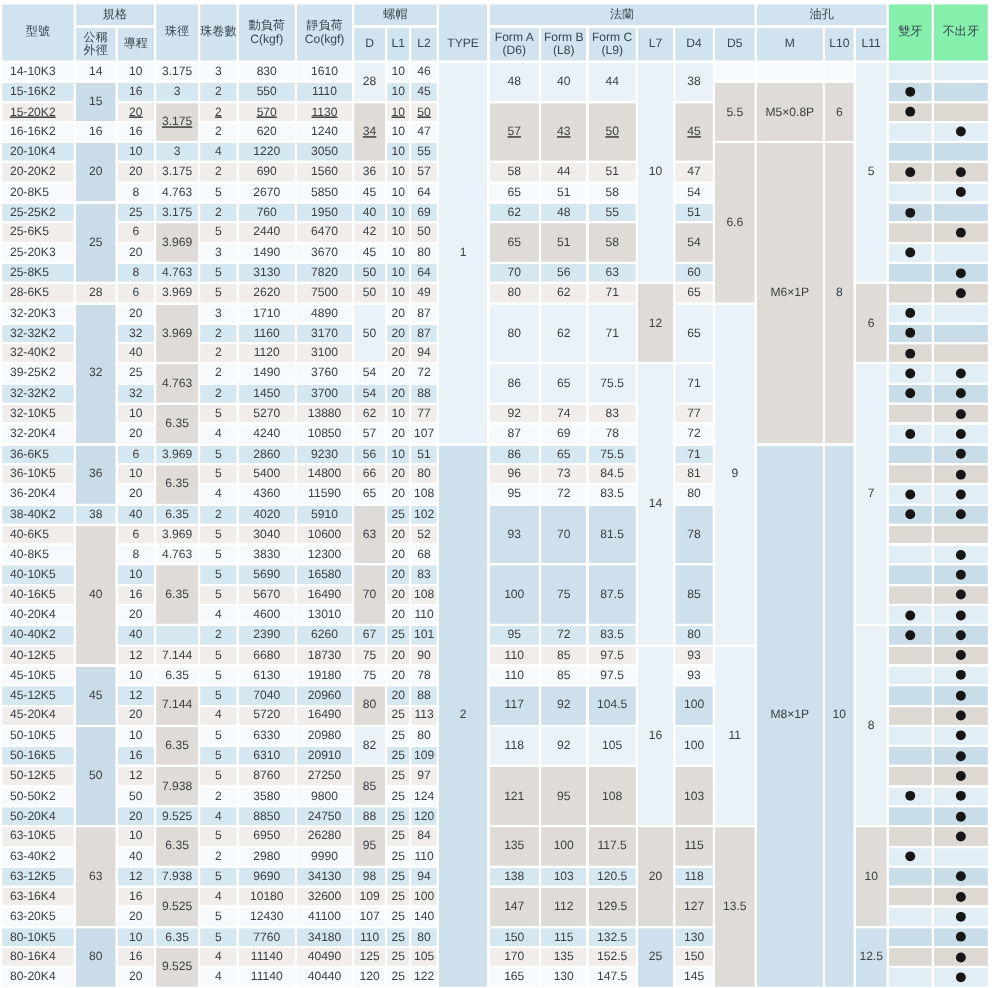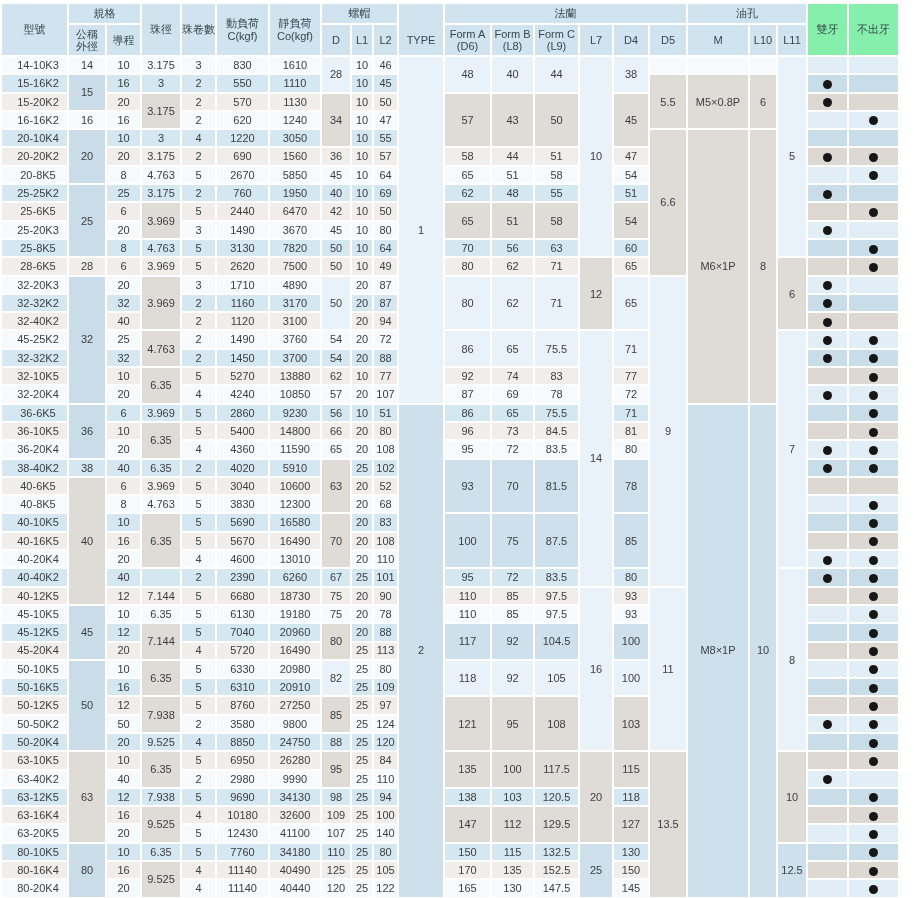--- a/index.html
+++ b/index.html
@@ -3,21 +3,21 @@
 <meta charset="utf-8">
 <style>
   html,body{margin:0;padding:0;}
   body{width:914px;height:898px;background:#ffffff;font-family:"Liberation Sans",sans-serif;overflow:hidden;}
   table{border-collapse:collapse;table-layout:fixed;margin:2px 0 0 0;}
   th,td{border:2px solid #ffffff;font-size:11px;color:#3c4043;text-align:center;vertical-align:middle;
         padding:0;line-height:1.12;overflow:hidden;white-space:nowrap;}
   th{background:#d0e3ee;font-weight:normal;color:#37474f;}
   th.dot-head{background:#86efac;}
   th.type-head{vertical-align:bottom;padding-bottom:9px;}
-  tbody td.model{text-align:center;padding-left:7px;}
+  tbody td.model{text-align:left;padding-left:7px;}
   
   td.ra{background:#f6fafc}
   td.rb{background:#d5e7f1}
   td.rc{background:#f0edea}
   
   td.da{background:#e2eef6}
   td.db{background:#c9dde9}
   td.dc{background:#ddd8d2}
   
   td.g{background:#dfdbd6}
@@ -138,21 +138,21 @@
         <td class="rb">550</td>
         <td class="rb">1110</td>
         <td class="rb">10</td>
         <td class="rb">45</td>
         <td rowspan="3" class="g">5.5</td>
         <td rowspan="3" class="g">M5×0.8P</td>
         <td rowspan="3" class="g">6</td>
         <td class="db"><span class="dot"></span></td>
         <td class="db"></td>
       </tr>
-      <tr style="height: 18.3px;">
+      <tr style="height: 18.3px; text-decoration: underline;">
         <td class="rc model">15-20K2</td>
         <td class="rc">20</td>
         <td rowspan="2" class="g">3.175</td>
         <td class="rc">2</td>
         <td class="rc">570</td>
         <td class="rc">1130</td>
         <td rowspan="3" class="g">34</td>
         <td class="rc">10</td>
         <td class="rc">50</td>
         <td rowspan="3" class="g">57</td>
@@ -343,21 +343,21 @@
         <td class="rc">40</td>
         <td class="rc">2</td>
         <td class="rc">1120</td>
         <td class="rc">3100</td>
         <td class="rc">20</td>
         <td class="rc">94</td>
         <td class="dc"><span class="dot"></span></td>
         <td class="dc"></td>
       </tr>
       <tr style="height: 18.3px;">
-        <td class="ra model">45-25K2</td>
+        <td class="ra model">39-25K2</td>
         <td class="ra">25</td>
         <td rowspan="2" class="g">4.763</td>
         <td class="ra">2</td>
         <td class="ra">1490</td>
         <td class="ra">3760</td>
         <td class="ra">54</td>
         <td class="ra">20</td>
         <td class="ra">72</td>
         <td rowspan="2" class="l">86</td>
         <td rowspan="2" class="l">65</td>

